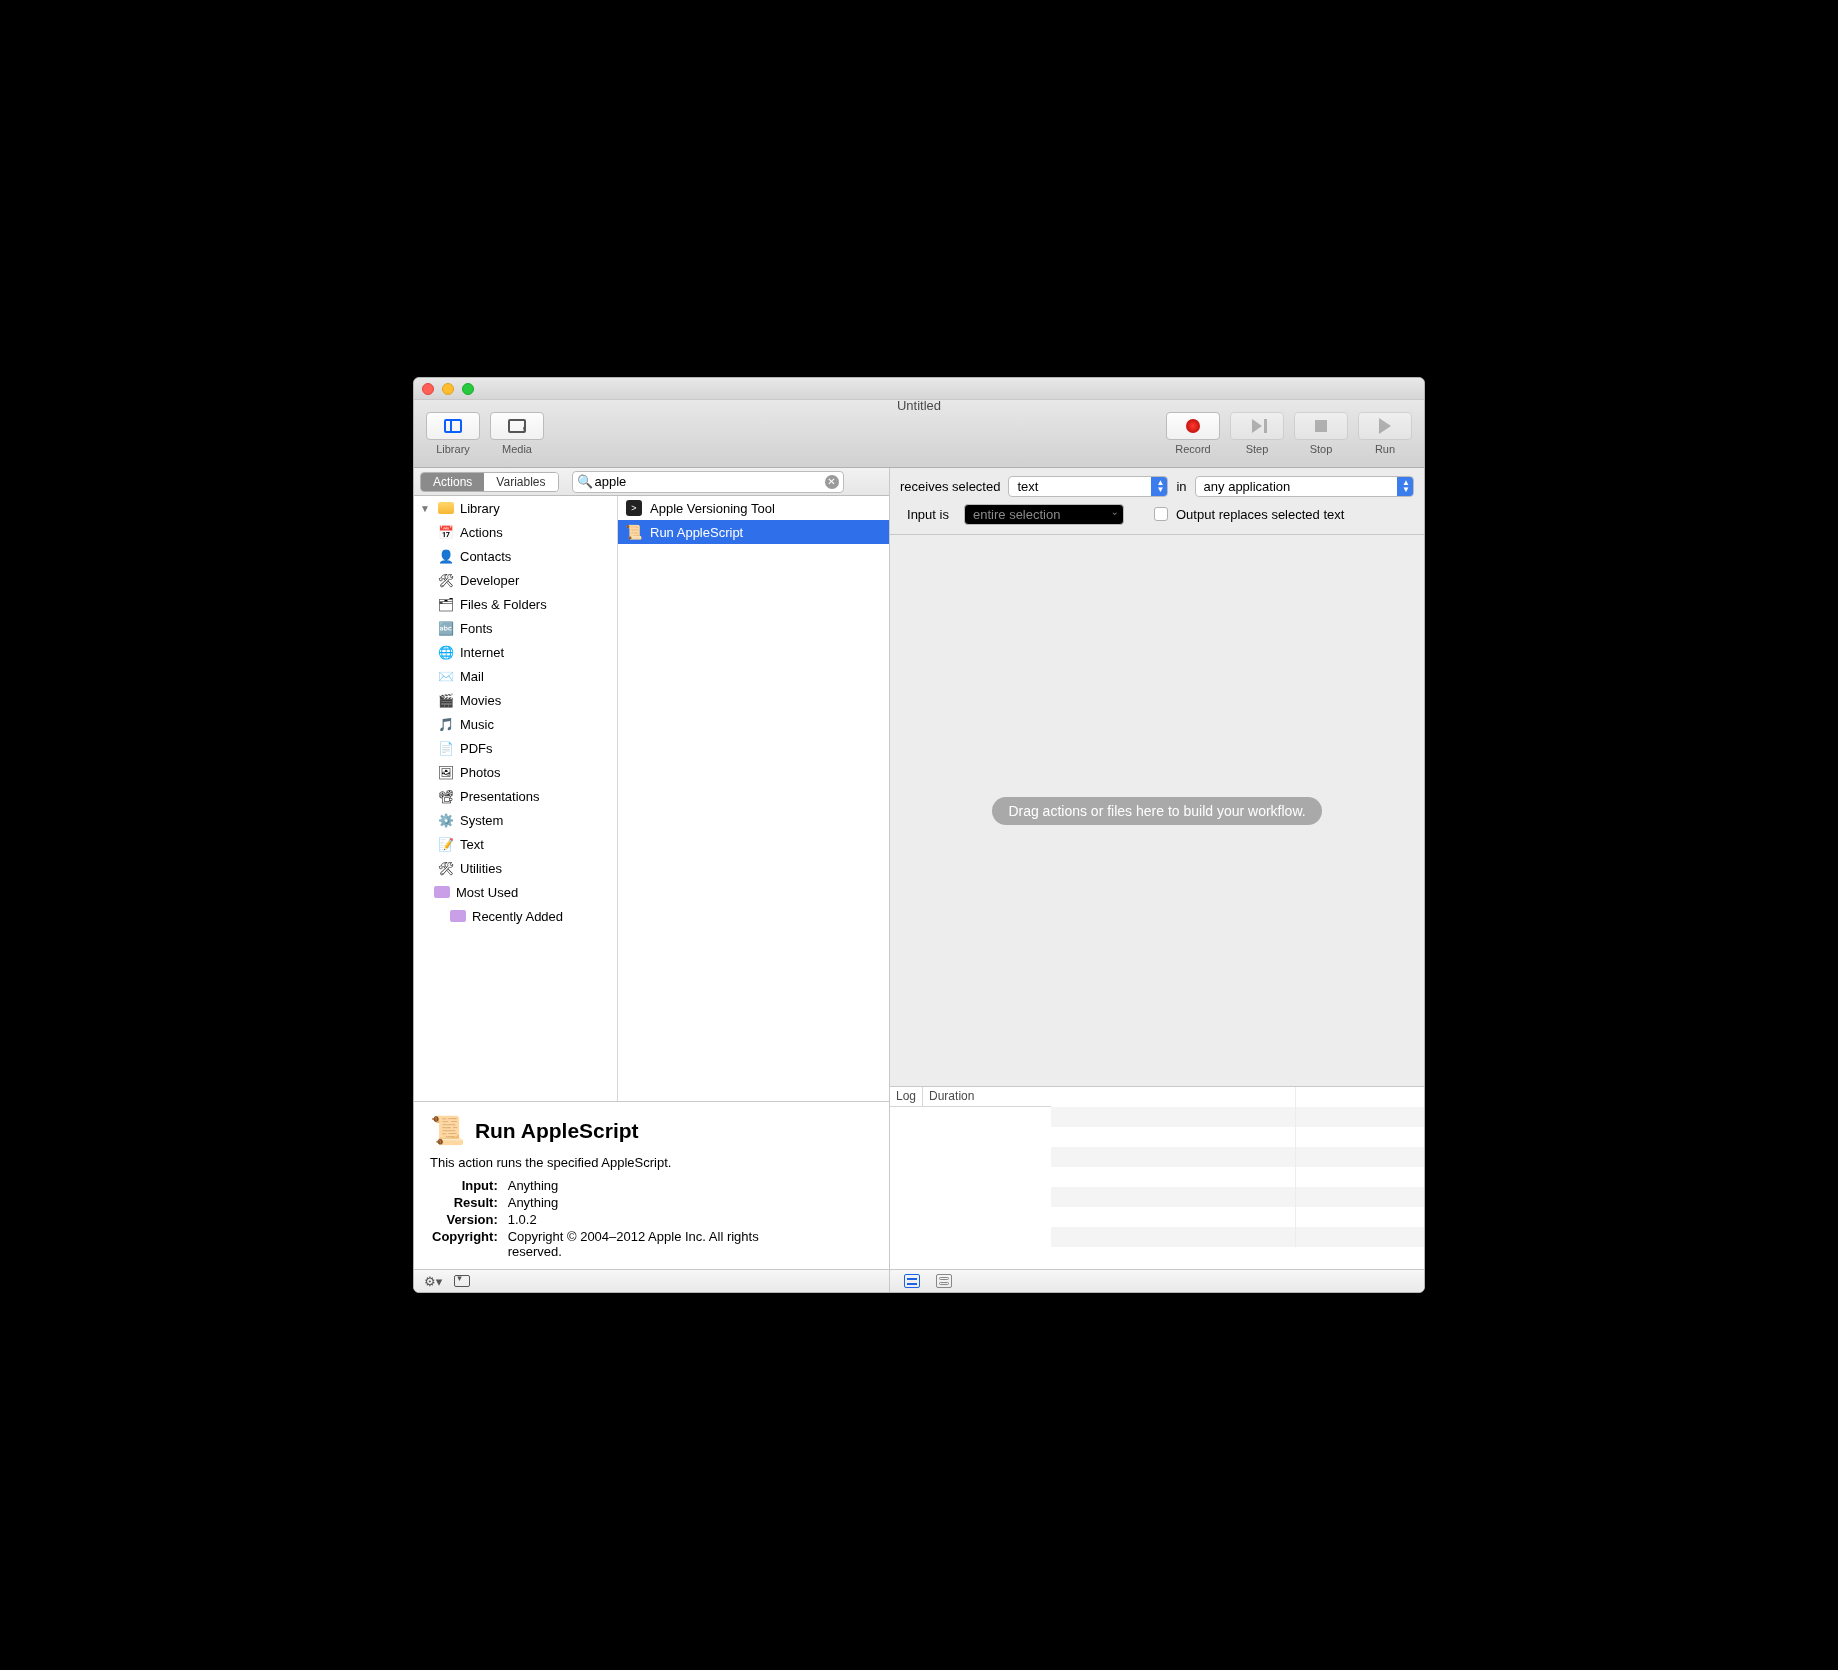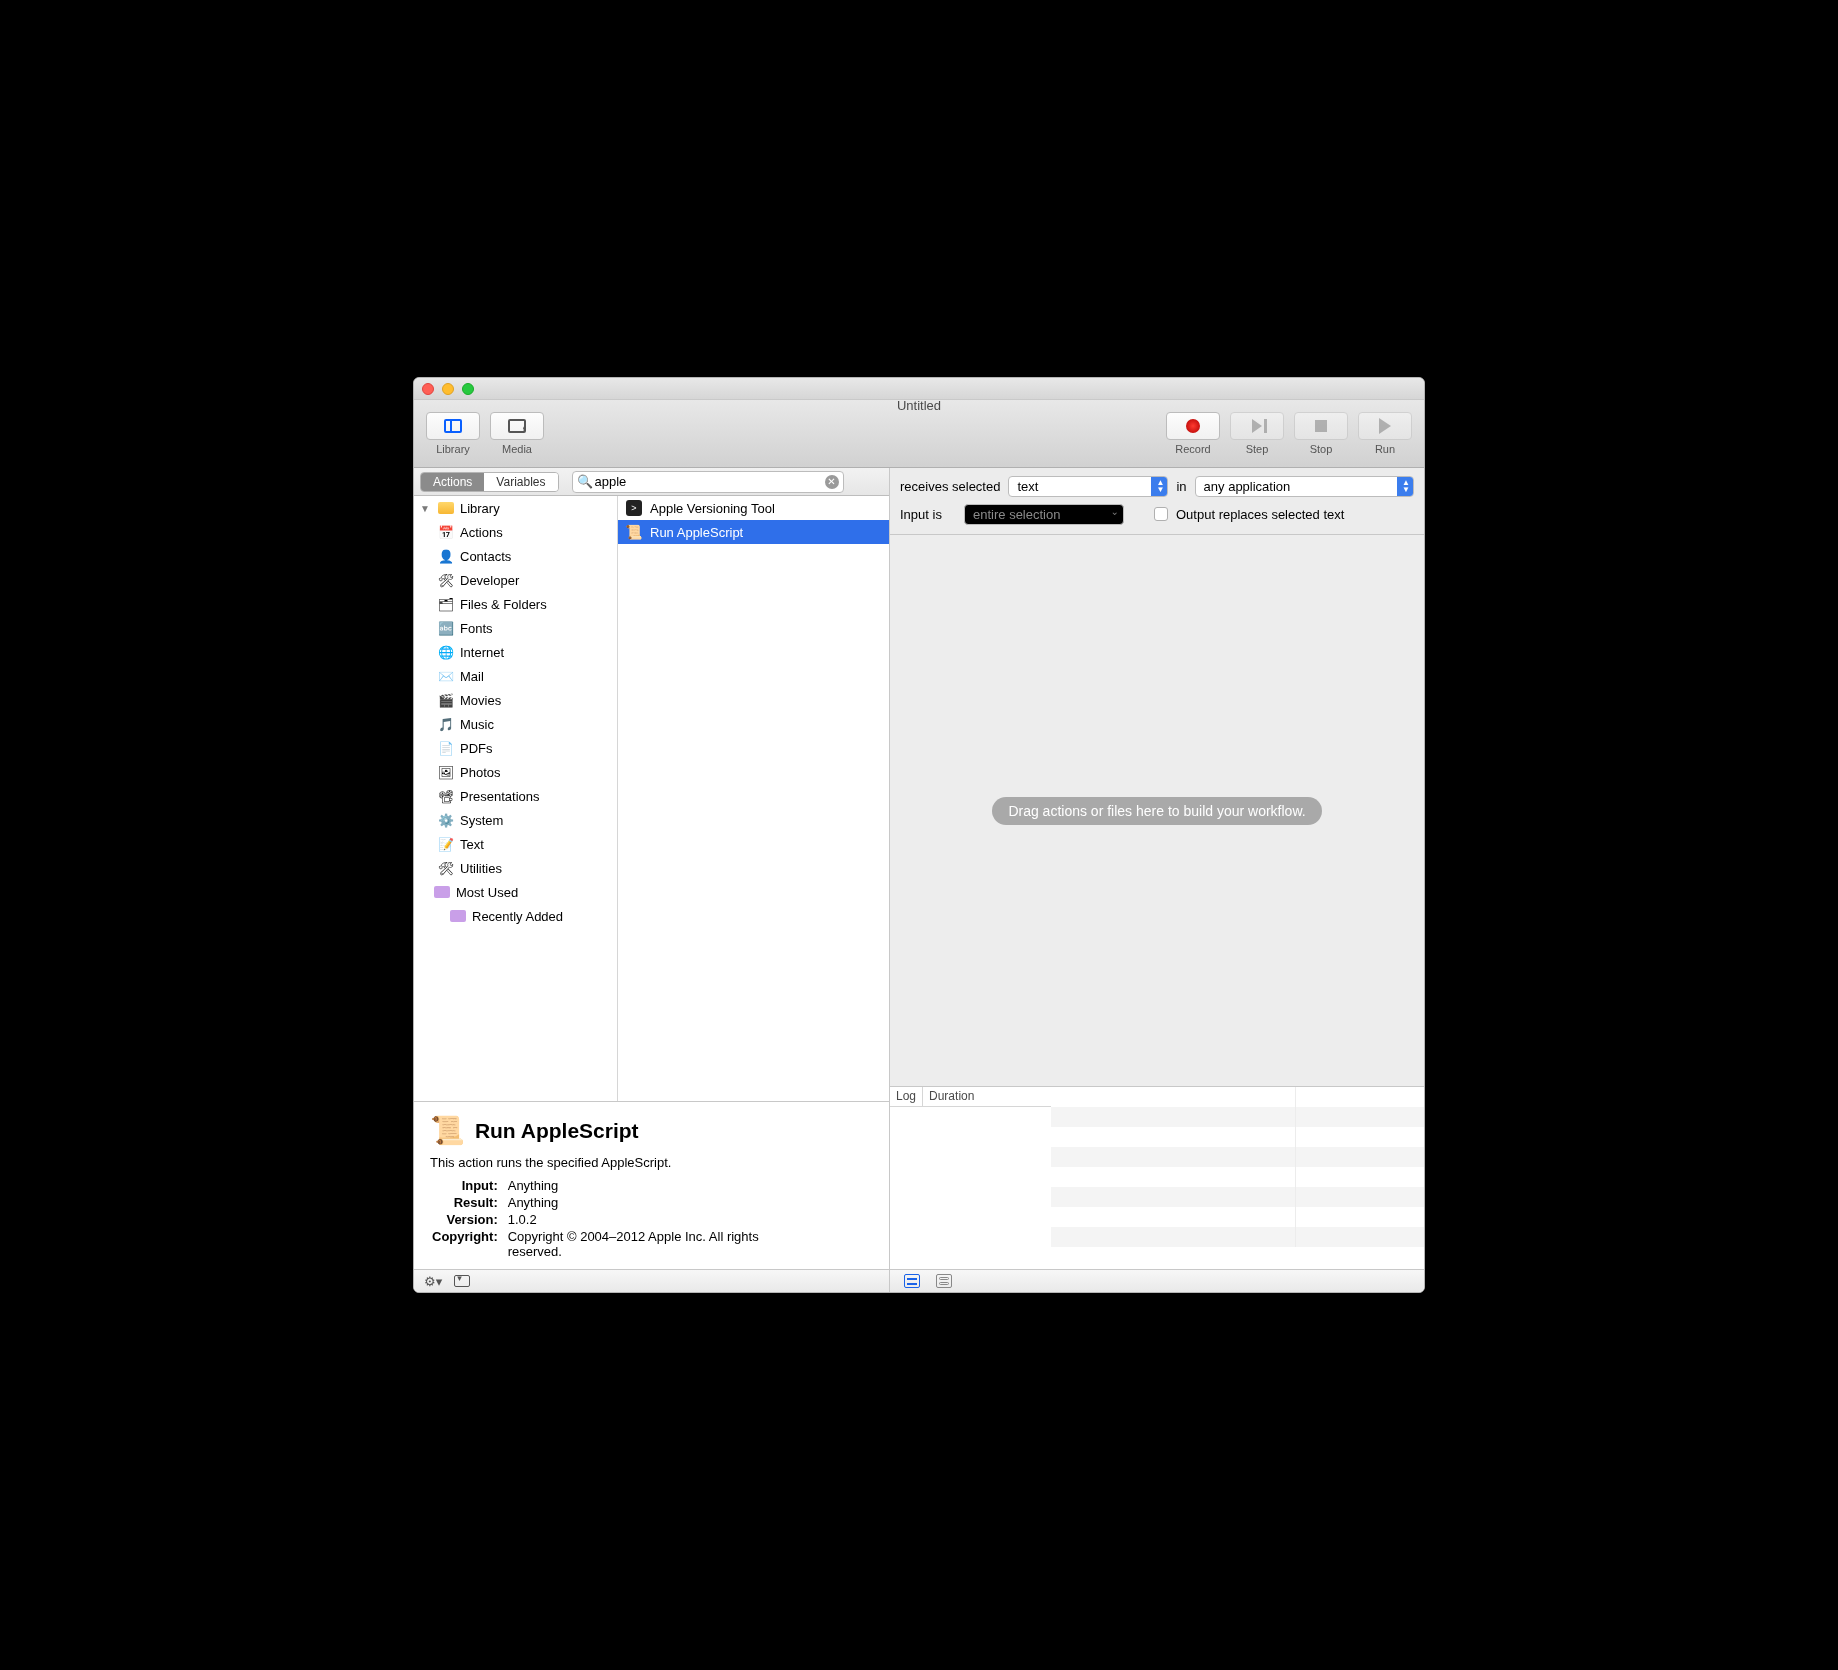--- a/index.html
+++ b/index.html
@@ -353,21 +353,21 @@
           <span>in</span>
           <div class="popup blue" style="flex:1;min-width:160px">
             <span>any application</span>
             <span class="arrs">
                 <span>▲</span>
                 <span>▼</span>
               </span>
           </div>
         </div>
         <div class="orow">
-          <span style="width:56px;text-align:left">Input is</span>
+          <span style="width:56px;text-align:center">Input is</span>
           <div class="popup gray" style="width:160px;color:#8a8a8a">
             <span>entire selection</span>
           </div>
           <span style="width:14px"></span>
           <span class="checkbox"></span>
           <span>Output replaces selected text</span>
         </div>
       </div>
 
       <div class="canvas">

